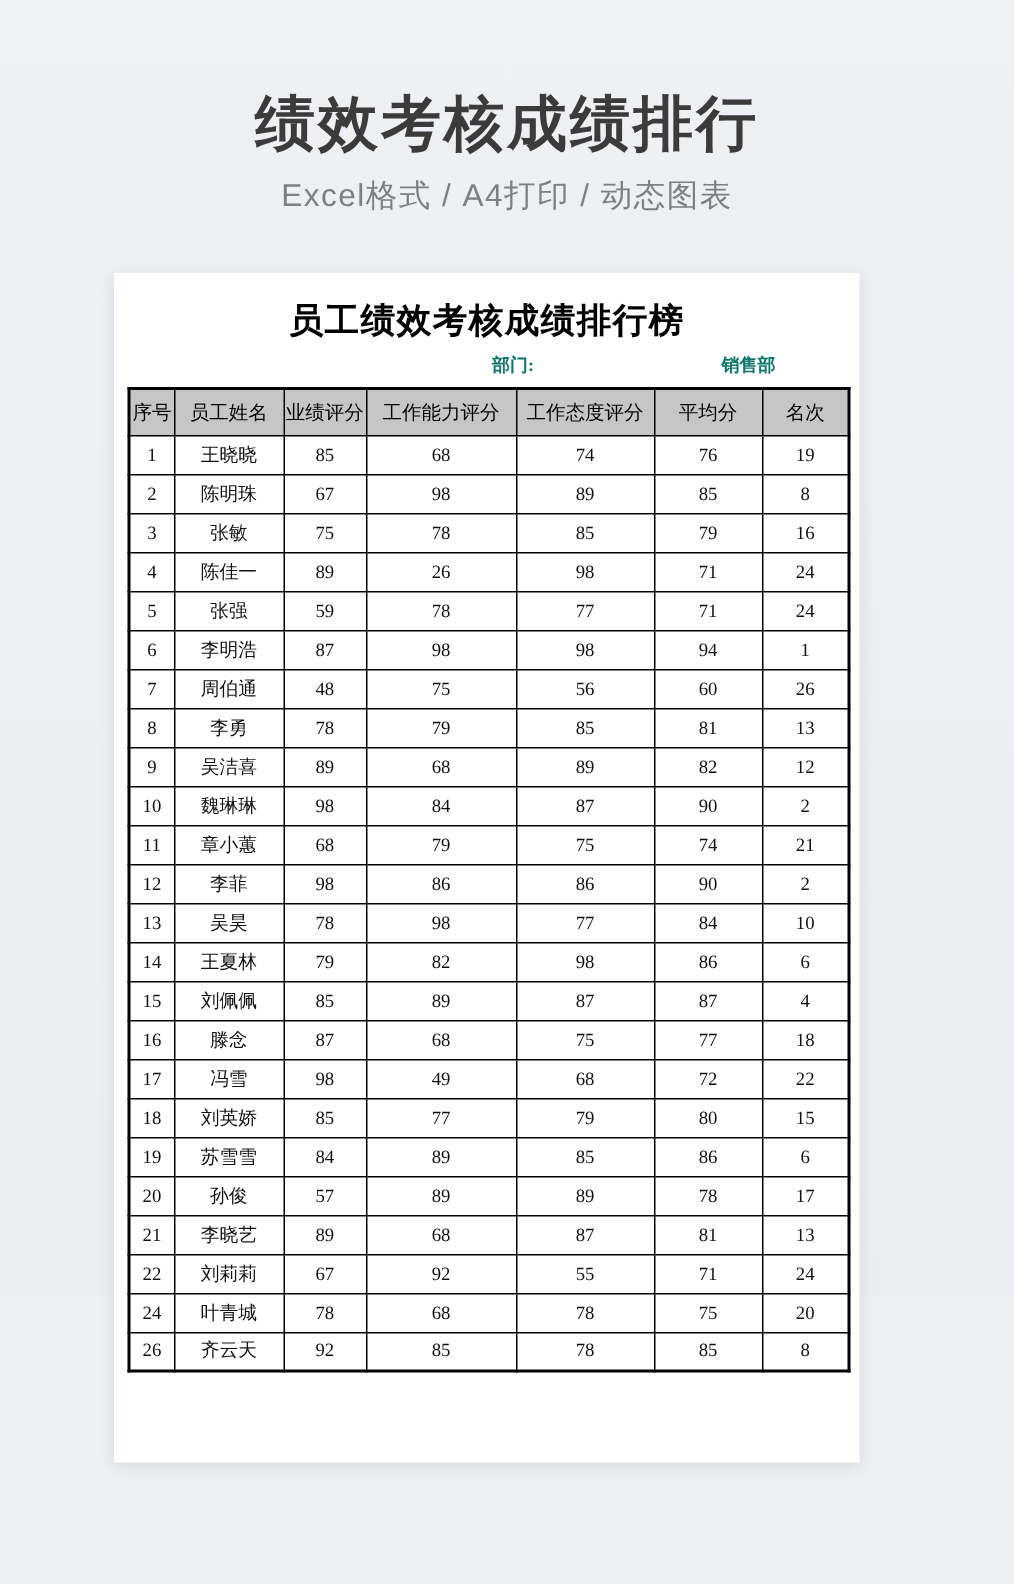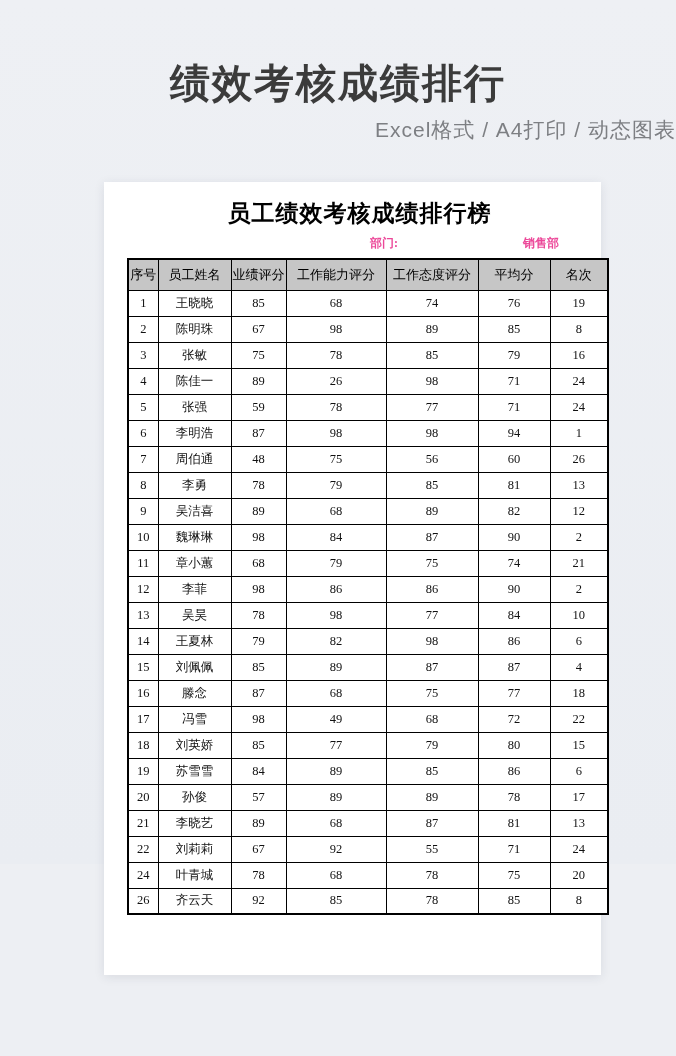--- a/index.html
+++ b/index.html
@@ -25,49 +25,47 @@
     font-weight: bold;
     color: #3b3b3b;
     letter-spacing: 2px;
     line-height: 1.15;
   }
   .hero-subtitle {
     margin-top: 10px;
     font-size: 21px;
     color: #7d7f83;
     letter-spacing: 1px;
-    text-align: right;
   }
   .sheet {
     position: absolute;
-    left: 104px;
+    left: 76px;
     top: 182px;
     width: 497px;
     height: 793px;
     background: #ffffff;
     box-shadow: 0 2px 10px rgba(40,50,70,0.10);
-    padding-left: 14px;
   }
   .sheet-title {
     margin-top: 16px;
     text-align: center;
     font-family: "Liberation Serif", "DejaVu Serif", serif;
     font-size: 23px;
     font-weight: bold;
     color: #000;
     letter-spacing: 1px;
   }
   .dept-row {
     position: relative;
     height: 18px;
     margin-top: 6px;
     font-family: "Liberation Serif", "DejaVu Serif", serif;
     font-size: 12px;
     font-weight: bold;
-    color: #ec4899;
+    color: #0f766e;
   }
   .dept-label { position: absolute; left: 252px; top: 0; }
   .dept-value { position: absolute; left: 357px; top: 0; margin-left: 48px; }
   table.score-table {
     margin: 5px 0 0 9px;
     width: 480px;
     border-collapse: collapse;
     border: 2px solid #000;
     table-layout: fixed;
     font-family: "Liberation Serif", "DejaVu Serif", serif;

